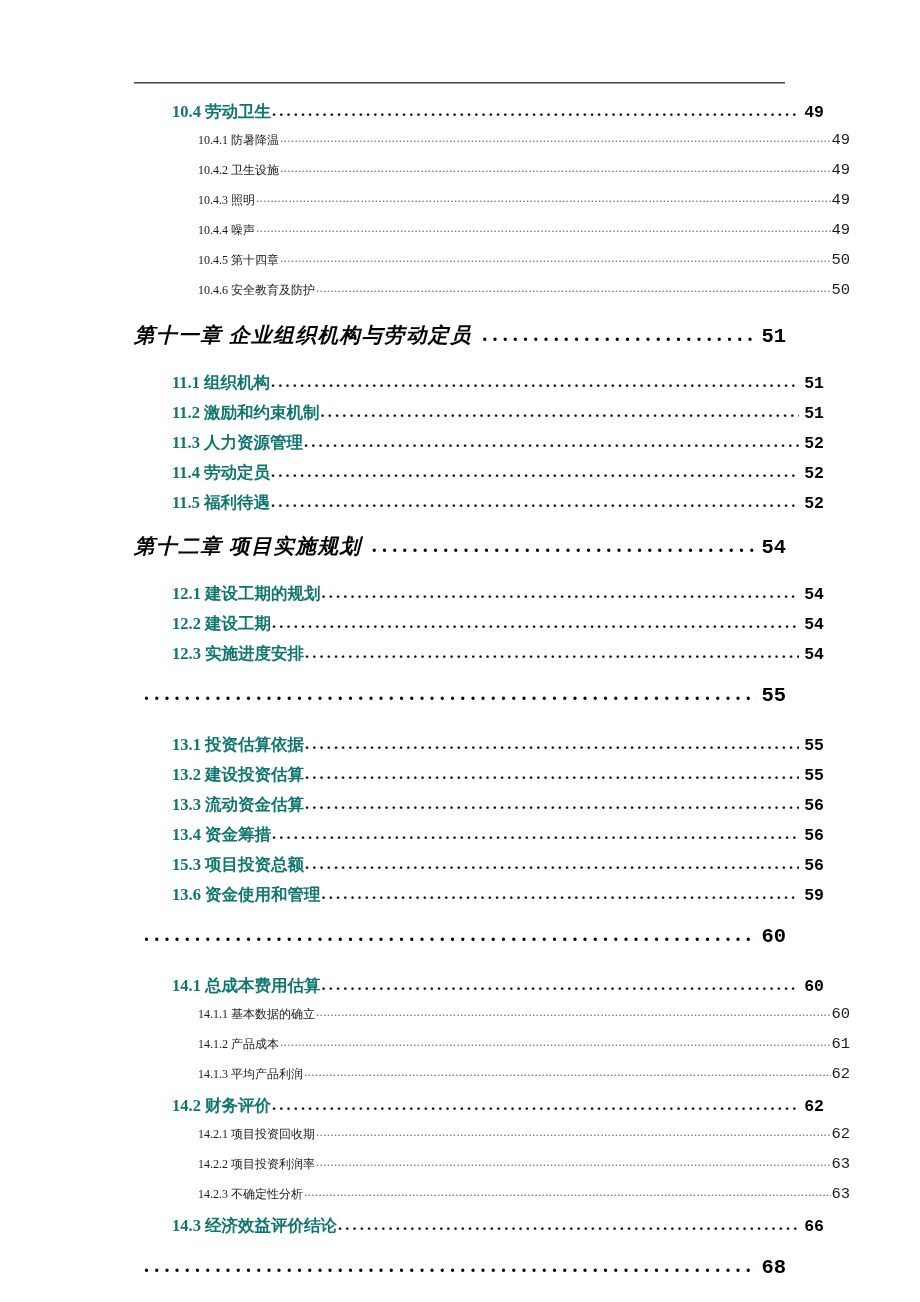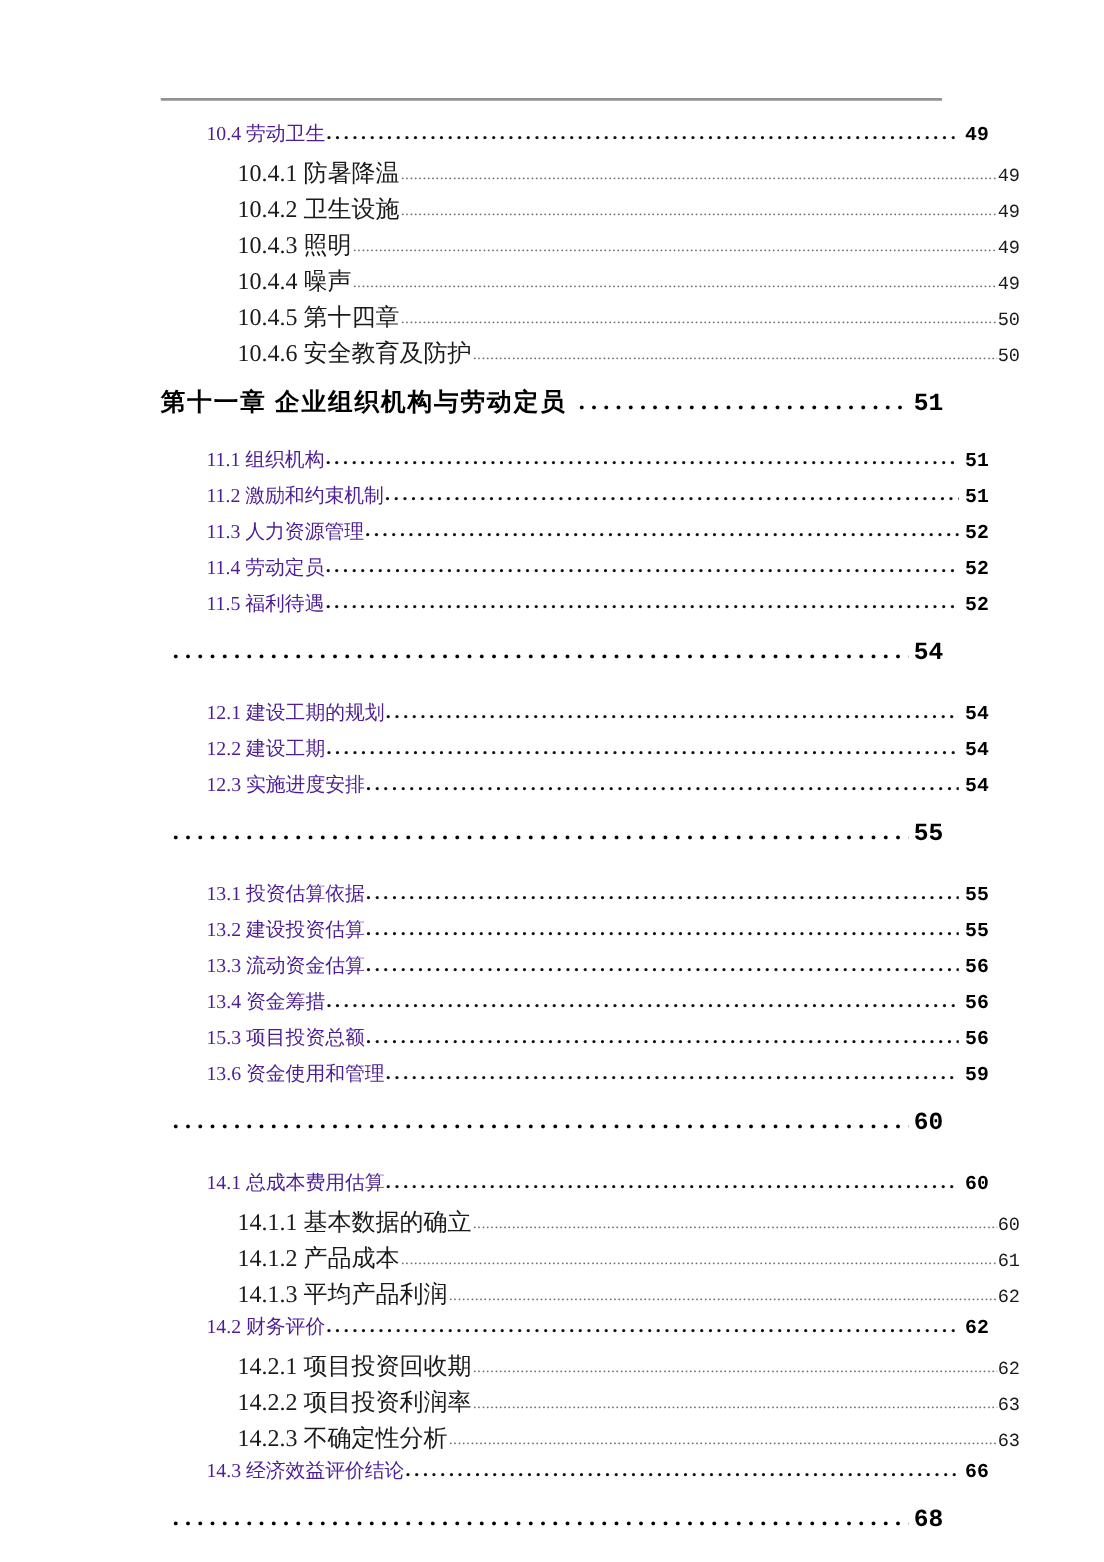--- a/index.html
+++ b/index.html
@@ -71,20 +71,21 @@
     padding: 0 0 0 0;
     height: 43px;
     margin-top: 10px;
     margin-bottom: 8px;
   }
   .lvl1 .label {
     font-size: 20.5px;
     font-weight: bold;
     letter-spacing: 1.6px;
     color: #000;
+    font-style: italic;
   }
   .lvl1 .leader {
     font-size: 20px;
     font-weight: bold;
     letter-spacing: 5.2px;
     color: #000;
     position: relative;
     top: -1px;
     padding-left: 10px;
   }
@@ -96,22 +97,22 @@
     padding-left: 3px;
   }
 
   
   .lvl2 {
     height: 30px;
     padding-left: 38px;
   }
   .lvl2 .label {
     font-size: 16.5px;
-    font-weight: normal;
-    color: #4c1d95;
+    font-weight: bold;
+    color: #0f766e;
   }
   .lvl2 .leader {
     font-size: 16.5px;
     font-weight: bold;
     letter-spacing: 3.1px;
     color: #111;
     position: relative;
     top: -1px;
     padding-left: 1px;
   }
@@ -122,21 +123,21 @@
     min-width: 21px;
     padding-left: 4px;
   }
 
   
   .lvl3 {
     height: 30px;
     padding-left: 64px;
   }
   .lvl3 .label {
-    font-size: 20px;
+    font-size: 12px;
     font-weight: normal;
     color: #1a1a1a;
   }
   .lvl3 .leader {
     font-size: 13px;
     font-weight: normal;
     letter-spacing: 0.35px;
     color: #6e6e6e;
     position: relative;
     top: -2px;
@@ -229,20 +230,21 @@
         <span class="label">11.4 劳动定员</span>
         <span class="leader">.......................................................................................................................................................................................................</span>
         <span class="pageno">52</span>
       </div>
       <div class="entry lvl2">
         <span class="label">11.5 福利待遇</span>
         <span class="leader">.......................................................................................................................................................................................................</span>
         <span class="pageno">52</span>
       </div>
       <div class="entry lvl1">
+        <span class="label">第十二章 项目实施规划</span>
         <span class="leader">.......................................................................................................................................................................................................</span>
         <span class="pageno">54</span>
       </div>
       <div class="entry lvl2">
         <span class="label">12.1 建设工期的规划</span>
         <span class="leader">.......................................................................................................................................................................................................</span>
         <span class="pageno">54</span>
       </div>
       <div class="entry lvl2">
         <span class="label">12.2 建设工期</span>

